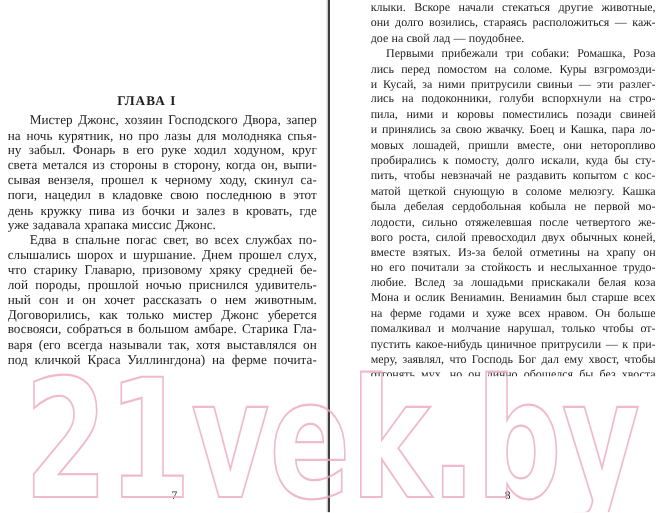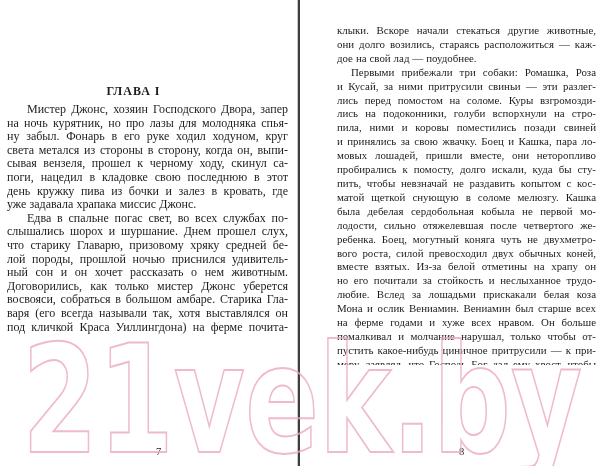--- a/index.html
+++ b/index.html
@@ -15,21 +15,21 @@
   
   #divider {
     position: absolute;
     left: 297px; top: 0;
     width: 3px; height: 466px;
     background: linear-gradient(to right, #c9c9c9 0 1px, #3e3e3e 1px 100%);
   }
   
   .page { position: absolute; top: 0; overflow: hidden; }
   #left-page  { left: 7px;   width: 281px; height: 334px; }
-  #right-page { left: 337px; width: 259px; height: 342px; margin-top: 23px; }
+  #right-page { left: 337px; width: 259px; height: 342px; }
 
   #chapter-heading {
     position: relative;
     left: -14px;
     margin-top: 84px;
     text-align: center;
     font-weight: bold;
     font-size: 12px;
     line-height: 14px;
     letter-spacing: 1px;
@@ -112,32 +112,31 @@
 
   <div id="right-page" class="page">
     <div class="para-wrap">
         <div>
           <div class="line">клыки. Вскоре начали стекаться другие животные,</div>
           <div class="line">они долго возились, стараясь расположиться — каж-</div>
           <div class="line last">дое на свой лад — поудобнее.</div>
         </div>
         <div>
           <div class="line indent">Первыми прибежали три собаки: Ромашка, Роза</div>
+          <div class="line">лись перед помостом на соломе. Куры взгромозди-</div>
           <div class="line">и Кусай, за ними притрусили свиньи — эти разлег-</div>
-          <div class="line">лись перед помостом на соломе. Куры взгромозди-</div>
           <div class="line">лись на подоконники, голуби вспорхнули на стро-</div>
           <div class="line">пила, ними и коровы поместились позади свиней</div>
           <div class="line">и принялись за свою жвачку. Боец и Кашка, пара ло-</div>
           <div class="line">мовых лошадей, пришли вместе, они неторопливо</div>
           <div class="line">пробирались к помосту, долго искали, куда бы сту-</div>
           <div class="line">пить, чтобы невзначай не раздавить копытом с кос-</div>
           <div class="line">матой щеткой снующую в соломе мелюзгу. Кашка</div>
           <div class="line">была дебелая сердобольная кобыла не первой мо-</div>
           <div class="line">лодости, сильно отяжелевшая после четвертого же-</div>
-          <div class="line">ребенка. Боец, могутный коняга чуть не двухметро-</div>
           <div class="line">вого роста, силой превосходил двух обычных коней,</div>
           <div class="line">вместе взятых. Из-за белой отметины на храпу он</div>
           <div class="line">но его почитали за стойкость и неслыханное трудо-</div>
           <div class="line">любие. Вслед за лошадьми прискакали белая коза</div>
           <div class="line">Мона и ослик Вениамин. Вениамин был старше всех</div>
           <div class="line">на ферме годами и хуже всех нравом. Он больше</div>
           <div class="line">помалкивал и молчание нарушал, только чтобы от-</div>
           <div class="line">пустить какое-нибудь циничное притрусили — к при-</div>
           <div class="line">меру, заявлял, что Господь Бог дал ему хвост, чтобы</div>
           <div class="line">отгонять мух, но он лично обошелся бы без хвоста</div>

